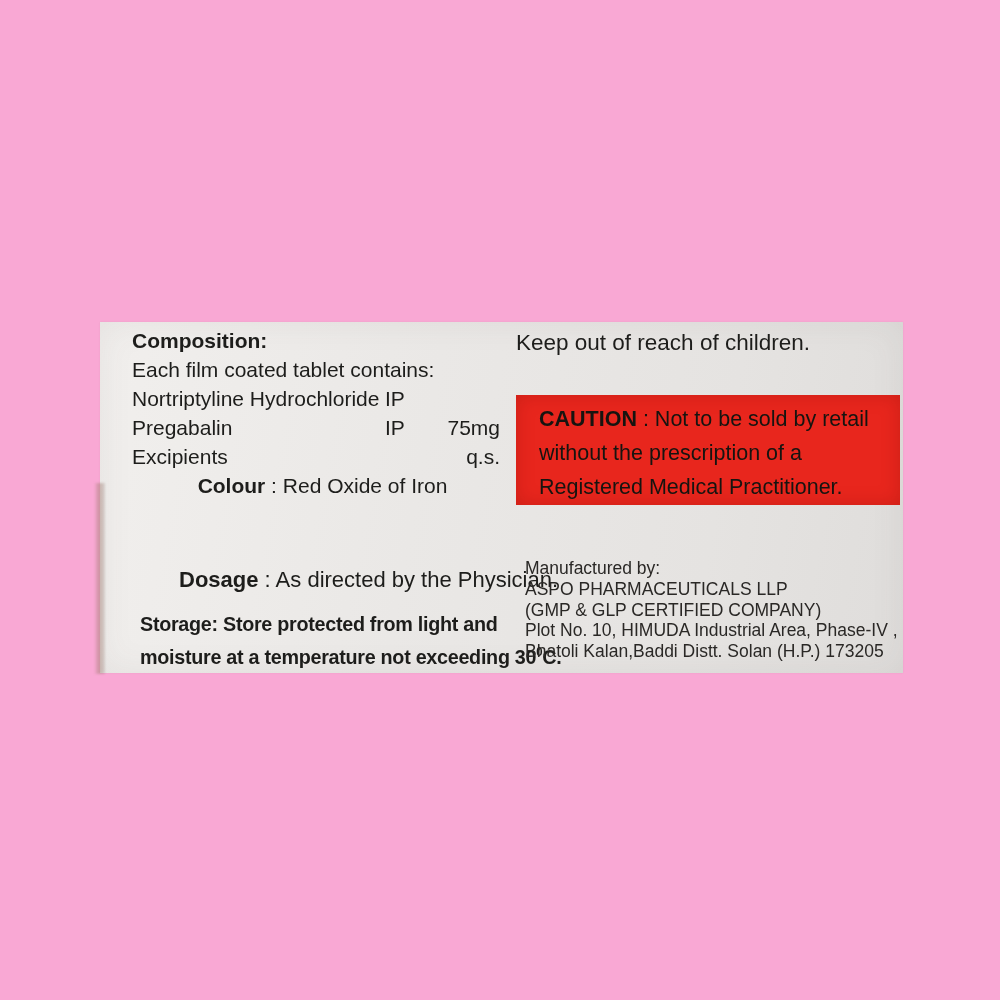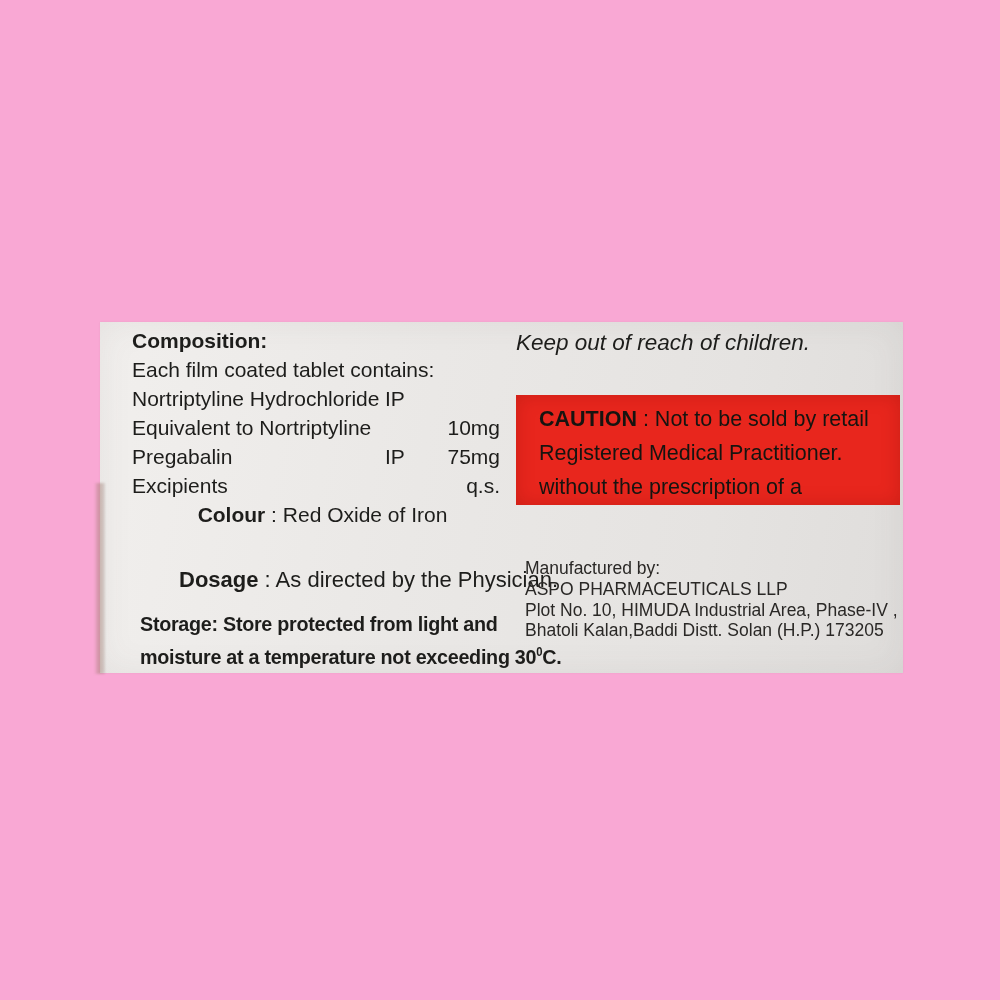--- a/index.html
+++ b/index.html
@@ -72,21 +72,20 @@
     transform-origin: left top;
     white-space: nowrap;
   }
   .storage-block sup { font-size: 12px; }
   .keep-out {
     position: absolute;
     left: 416px;
     top: 8px;
     font-size: 22.5px;
     white-space: nowrap;
-    font-style: italic;
   }
   .caution-box {
     position: absolute;
     left: 416px;
     top: 73px;
     width: 384px;
     height: 110px;
     box-sizing: border-box;
     padding: 7px 6px 0 23px;
     color: #161410;
@@ -114,25 +113,20 @@
     <div class="left-col">
       <div class="bold">Composition:</div>
       <div>Each film coated tablet contains:</div>
 
       <div class="comp-row">
         <span>Nortriptyline Hydrochloride</span>
         <span class="ip">IP</span>
         <span class="amt"></span>
       </div>
       <div class="comp-row">
-        <span>Equivalent to Nortriptyline</span>
-        <span class="ip"></span>
-        <span class="amt">10mg</span>
-      </div>
-      <div class="comp-row">
         <span>Pregabalin</span>
         <span class="ip">IP</span>
         <span class="amt">75mg</span>
       </div>
       <div class="comp-row">
         <span>Excipients</span>
         <span class="ip"></span>
         <span class="amt">q.s.</span>
       </div>
 
@@ -149,25 +143,26 @@
       <div>Storage: Store protected from light and</div>
       <div><span>moisture at a temperature not exceeding 30</span><sup>0</sup><span>C.</span></div>
     </div>
 
     <div class="keep-out">Keep out of reach of children.</div>
 
     <div class="caution-box" style="background:#e8261d;">
       <div>
         <span class="bold">CAUTION</span><span> : Not to be sold by retail</span>
       </div>
+      <div>without the prescription of a</div>
       <div>Registered Medical Practitioner.</div>
-      <div>without the prescription of a</div>
     </div>
 
     <div class="mfg-block">
       <div>Manufactured by:</div>
       <div>ASPO PHARMACEUTICALS LLP</div>
+      <div>(GMP &amp; GLP CERTIFIED COMPANY)</div>
       <div>Plot No. 10, HIMUDA Industrial Area, Phase-IV ,</div>
       <div>Bhatoli Kalan,Baddi Distt. Solan (H.P.) 173205</div>
     </div>
 
   </div>
 </div>
 
 </body></html>

